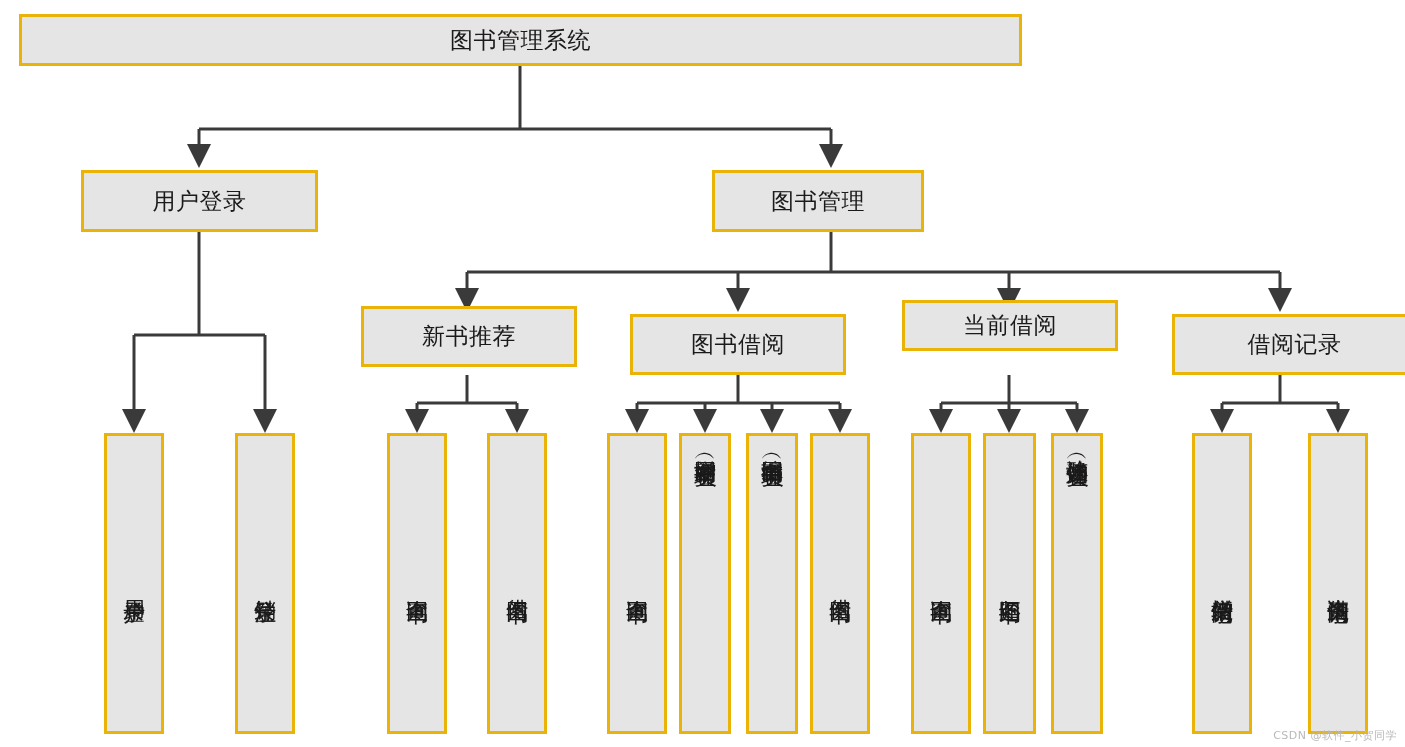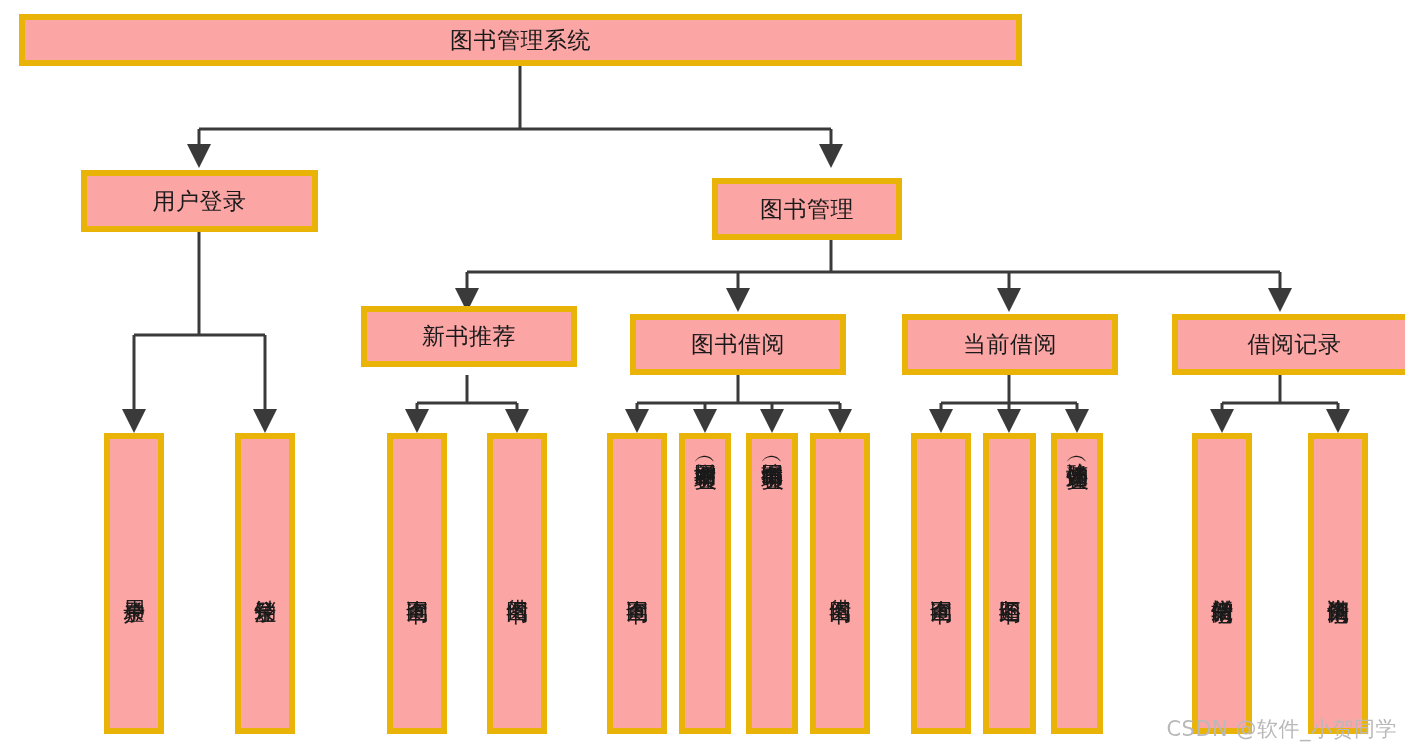--- a/index.html
+++ b/index.html
@@ -20,22 +20,22 @@
   #diagram-svg {
     position: absolute;
     left: 0;
     top: 0;
     width: 1405px;
     height: 747px;
   }
   .node-box {
     position: absolute;
     box-sizing: border-box;
-    border: 6px solid #eab308;
-    background: #fca5a5;
+    border: 3px solid #eab308;
+    background: #e5e5e5;
     display: flex;
     align-items: center;
     justify-content: center;
     color: #1a1a1a;
   }
   .node-label {
     font-size: 23px;
     line-height: 1.15;
     letter-spacing: 0.5px;
     white-space: nowrap;
@@ -56,21 +56,21 @@
     max-height: 100%;
   }
   .node-box.leaf-center {
     align-items: center;
     padding-top: 0;
   }
   #watermark {
     position: absolute;
     right: 8px;
     bottom: 4px;
-    font-size: 21px;
+    font-size: 11px;
     color: #b9b9b9;
     letter-spacing: 0.5px;
     white-space: nowrap;
     user-select: none;
   }
 </style>
 </head>
 <body>
 
 <div id="diagram-root">
@@ -128,31 +128,31 @@
     </g>
   </svg>
 
   <div class="node-box" style="left:19px; top:14px; width:1003px; height:52px;">
     <span class="node-label">图书管理系统</span>
   </div>
 
   <div class="node-box" style="left:81px; top:170px; width:237px; height:62px;">
     <span class="node-label">用户登录</span>
   </div>
-  <div class="node-box" style="left:712px; top:178px; width:190px; height:62px;">
+  <div class="node-box" style="left:712px; top:170px; width:212px; height:62px;">
     <span class="node-label">图书管理</span>
   </div>
 
   <div class="node-box" style="left:361px; top:306px; width:216px; height:61px;">
     <span class="node-label">新书推荐</span>
   </div>
   <div class="node-box" style="left:630px; top:314px; width:216px; height:61px;">
     <span class="node-label">图书借阅</span>
   </div>
-  <div class="node-box" style="left:902px; top:314px; width:216px; height:61px;text-align:center;">
+  <div class="node-box" style="left:902px; top:300px; width:216px; height:51px;text-align:center;">
     <span class="node-label">当前借阅</span>
   </div>
   <div class="node-box" style="left:1172px; top:314px; width:245px; height:61px;">
     <span class="node-label">借阅记录</span>
   </div>
 
   <div class="node-box vertical leaf-center" style="left:104px; top:433px; width:60px; height:301px;">
     <span class="node-label">用户登录</span>
   </div>
   <div class="node-box vertical leaf-center" style="left:235px; top:433px; width:60px; height:301px;">

